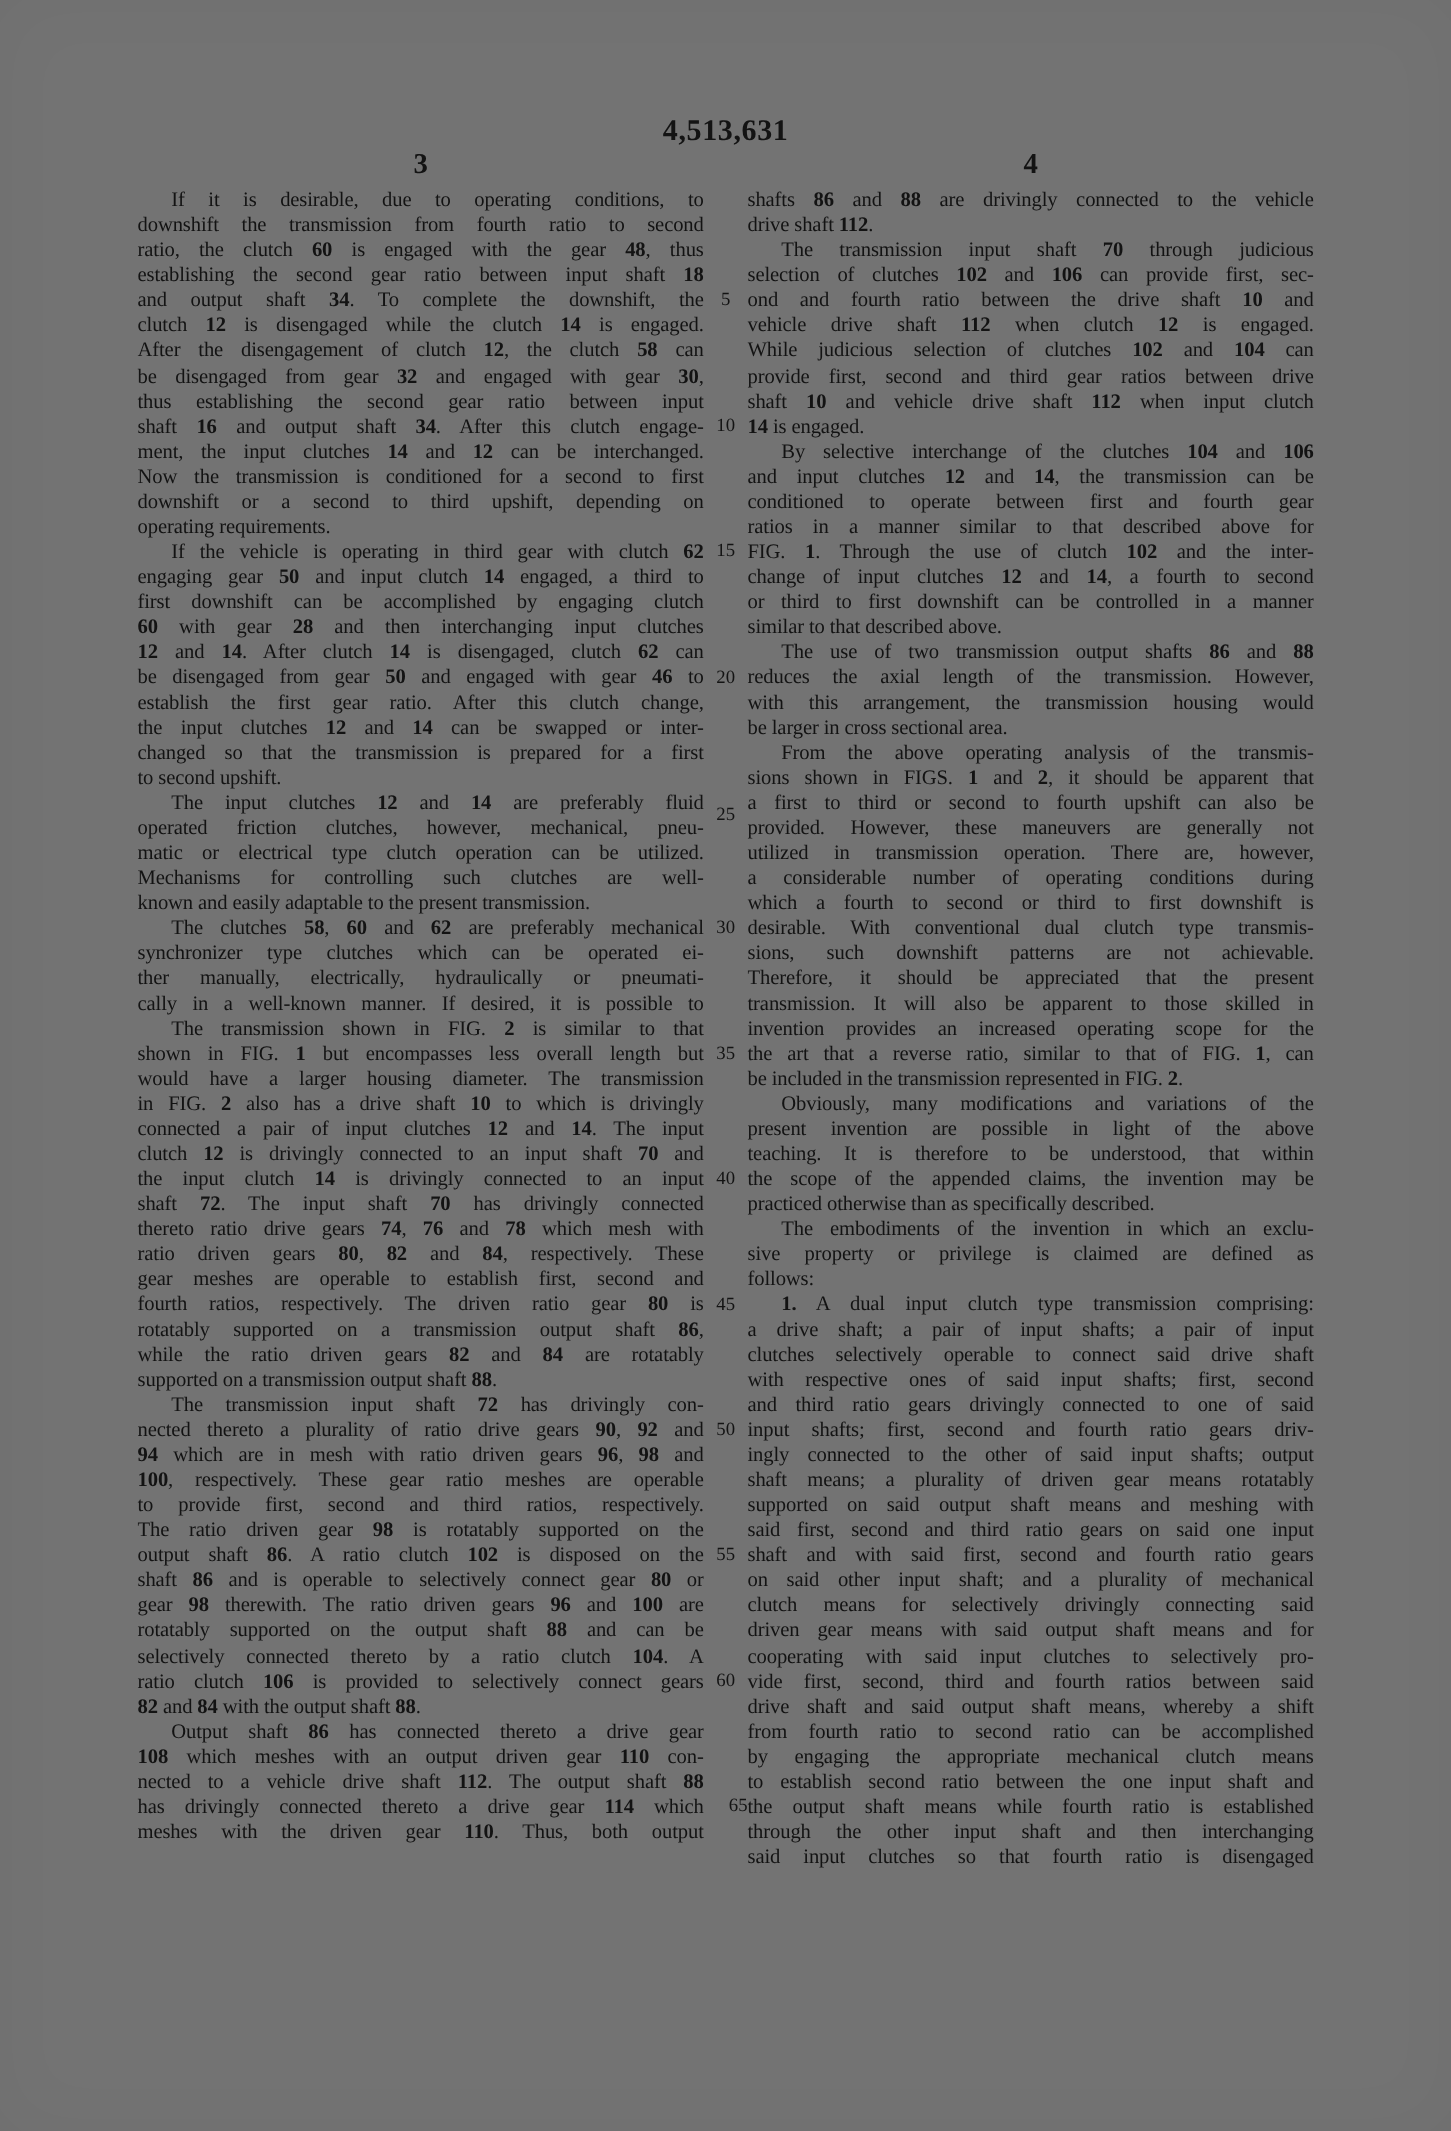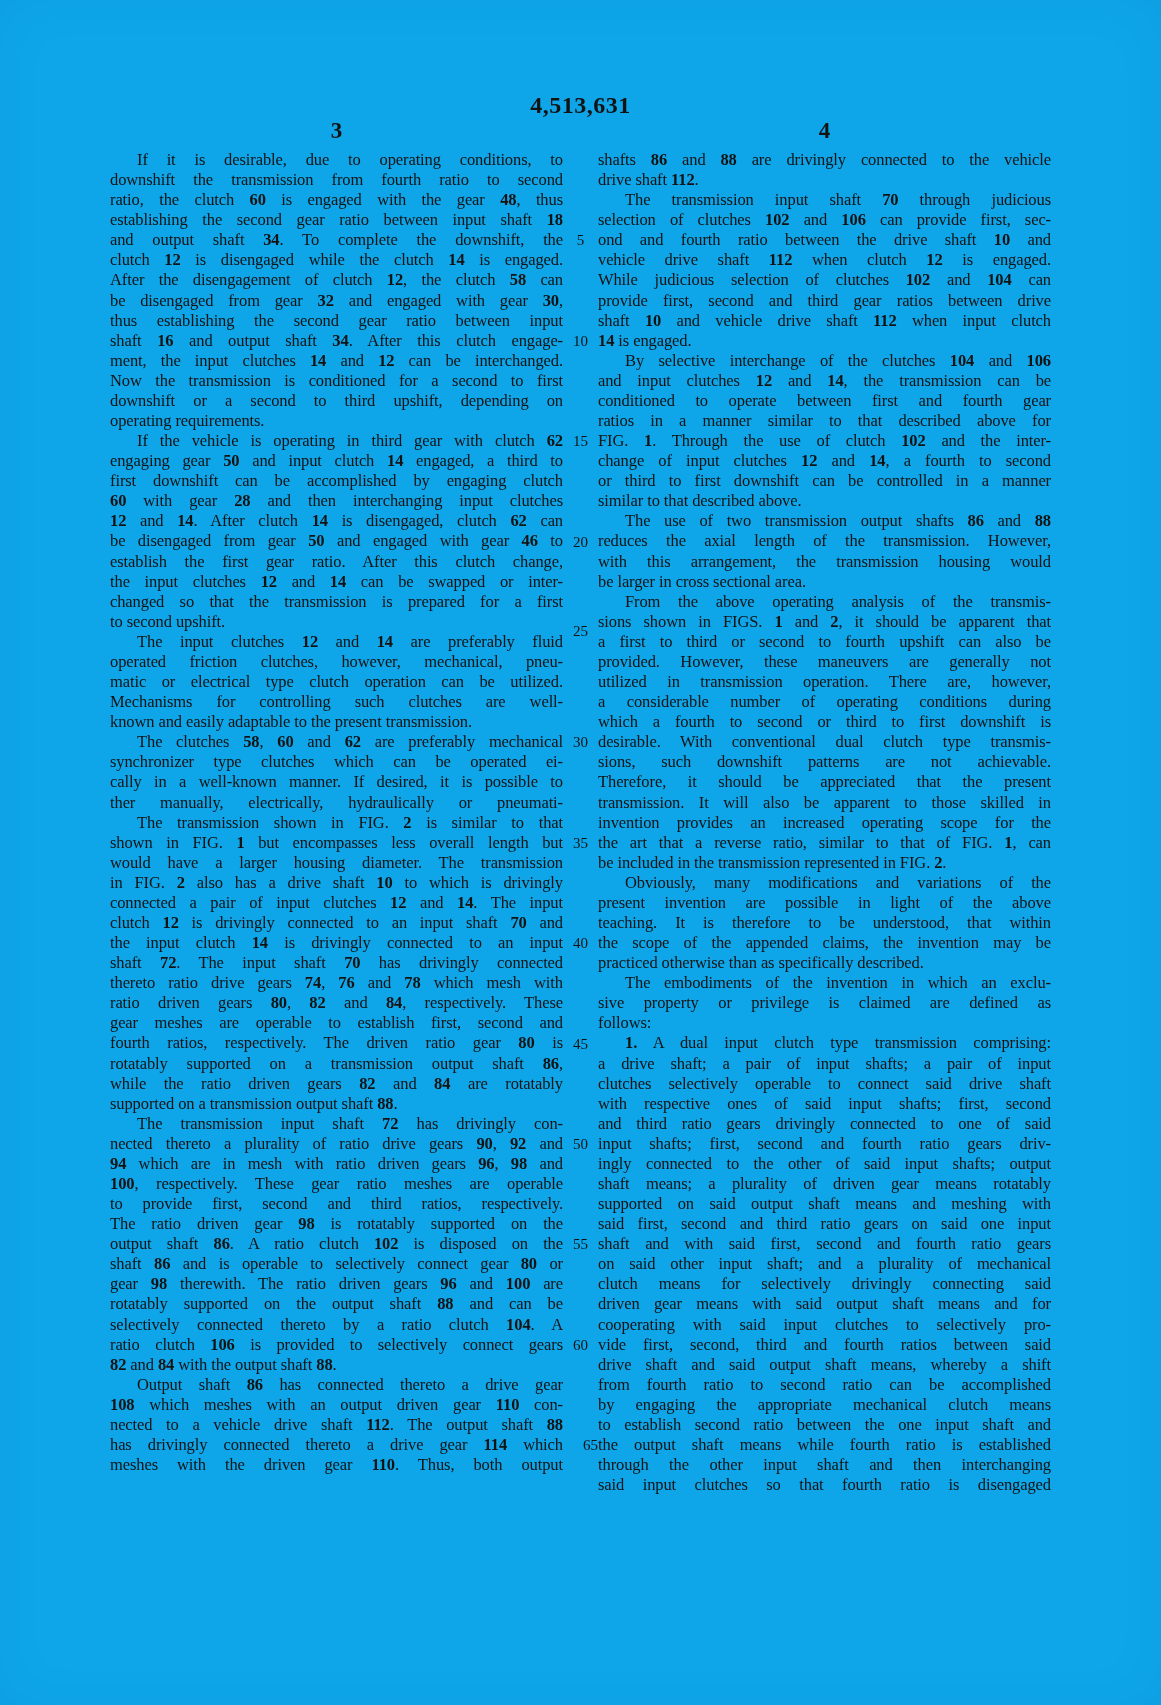--- a/index.html
+++ b/index.html
@@ -1,19 +1,19 @@
 <!DOCTYPE html>
 <html><head>
 <meta charset="utf-8">
 <style>
   * { margin: 0; padding: 0; box-sizing: border-box; }
   html, body { background: #e8e8e6; }
   body { width: 1161px; height: 1705px; position: relative; margin: 0 auto;
          font-family: "Liberation Serif", "DejaVu Serif", serif; color: #131313; }
-  .page { position: absolute; inset: 0; background: #0ea5e9;
+  .page { position: absolute; inset: 0; background: #737373;
           box-shadow: inset 0 0 60px rgba(0,0,0,0.03); overflow: hidden; }
   .patent-number { position: absolute; top: 92px; left: 0; width: 100%;
                    text-align: center; font-size: 24px; font-weight: bold;
                    letter-spacing: 0.5px; }
   .columns { position: absolute; top: 118px; left: 110px; width: 941px;
              display: flex; align-items: flex-start; }
   .col { width: 453px; }
   .gutter { width: 35px; position: relative; align-self: stretch; }
   .col-header { height: 32px; text-align: center; font-size: 23px;
                 font-weight: bold; line-height: 26px; }
@@ -68,22 +68,22 @@
           <div class="para">
             <div class="line indent">The input clutches <b>12</b> and <b>14</b> are preferably fluid</div>
             <div class="line">operated friction clutches, however, mechanical, pneu-</div>
             <div class="line">matic or electrical type clutch operation can be utilized.</div>
             <div class="line">Mechanisms for controlling such clutches are well-</div>
             <div class="line endline">known and easily adaptable to the present transmission.</div>
           </div>
           <div class="para">
             <div class="line indent">The clutches <b>58</b>, <b>60</b> and <b>62</b> are preferably mechanical</div>
             <div class="line">synchronizer type clutches which can be operated ei-</div>
+            <div class="line">ther manually, electrically, hydraulically or pneumati-</div>
             <div class="line">cally in a well-known manner. If desired, it is possible to</div>
-            <div class="line">ther manually, electrically, hydraulically or pneumati-</div>
           </div>
           <div class="para">
             <div class="line indent">The transmission shown in FIG. <b>2</b> is similar to that</div>
             <div class="line">shown in FIG. <b>1</b> but encompasses less overall length but</div>
             <div class="line">would have a larger housing diameter. The transmission</div>
             <div class="line">in FIG. <b>2</b> also has a drive shaft <b>10</b> to which is drivingly</div>
             <div class="line">connected a pair of input clutches <b>12</b> and <b>14</b>. The input</div>
             <div class="line">clutch <b>12</b> is drivingly connected to an input shaft <b>70</b> and</div>
             <div class="line">the input clutch <b>14</b> is drivingly connected to an input</div>
             <div class="line">shaft <b>72</b>. The input shaft <b>70</b> has drivingly connected</div>
@@ -118,21 +118,21 @@
             <div class="line">meshes with the driven gear <b>110</b>. Thus, both output</div>
           </div>
         </div>
     </div>
 
     <div class="gutter">
         <span class="lineno" style="top: 112.32px;">5</span>
         <span class="lineno" style="top: 212.72px;">10</span>
         <span class="lineno" style="top: 313.12px;">15</span>
         <span class="lineno" style="top: 413.52px;">20</span>
-        <span class="lineno" style="top: 503px;">25</span>
+        <span class="lineno" style="top: 524px;">25</span>
         <span class="lineno" style="top: 614.32px;">30</span>
         <span class="lineno" style="top: 714.72px;">35</span>
         <span class="lineno" style="top: 815.12px;">40</span>
         <span class="lineno" style="top: 915.52px;">45</span>
         <span class="lineno" style="top: 1015.92px;">50</span>
         <span class="lineno" style="top: 1116.32px;">55</span>
         <span class="lineno" style="top: 1216.72px;">60</span>
         <span class="lineno" style="top: 1317.12px; padding-left: 20px;">65</span>
       </div>
 

